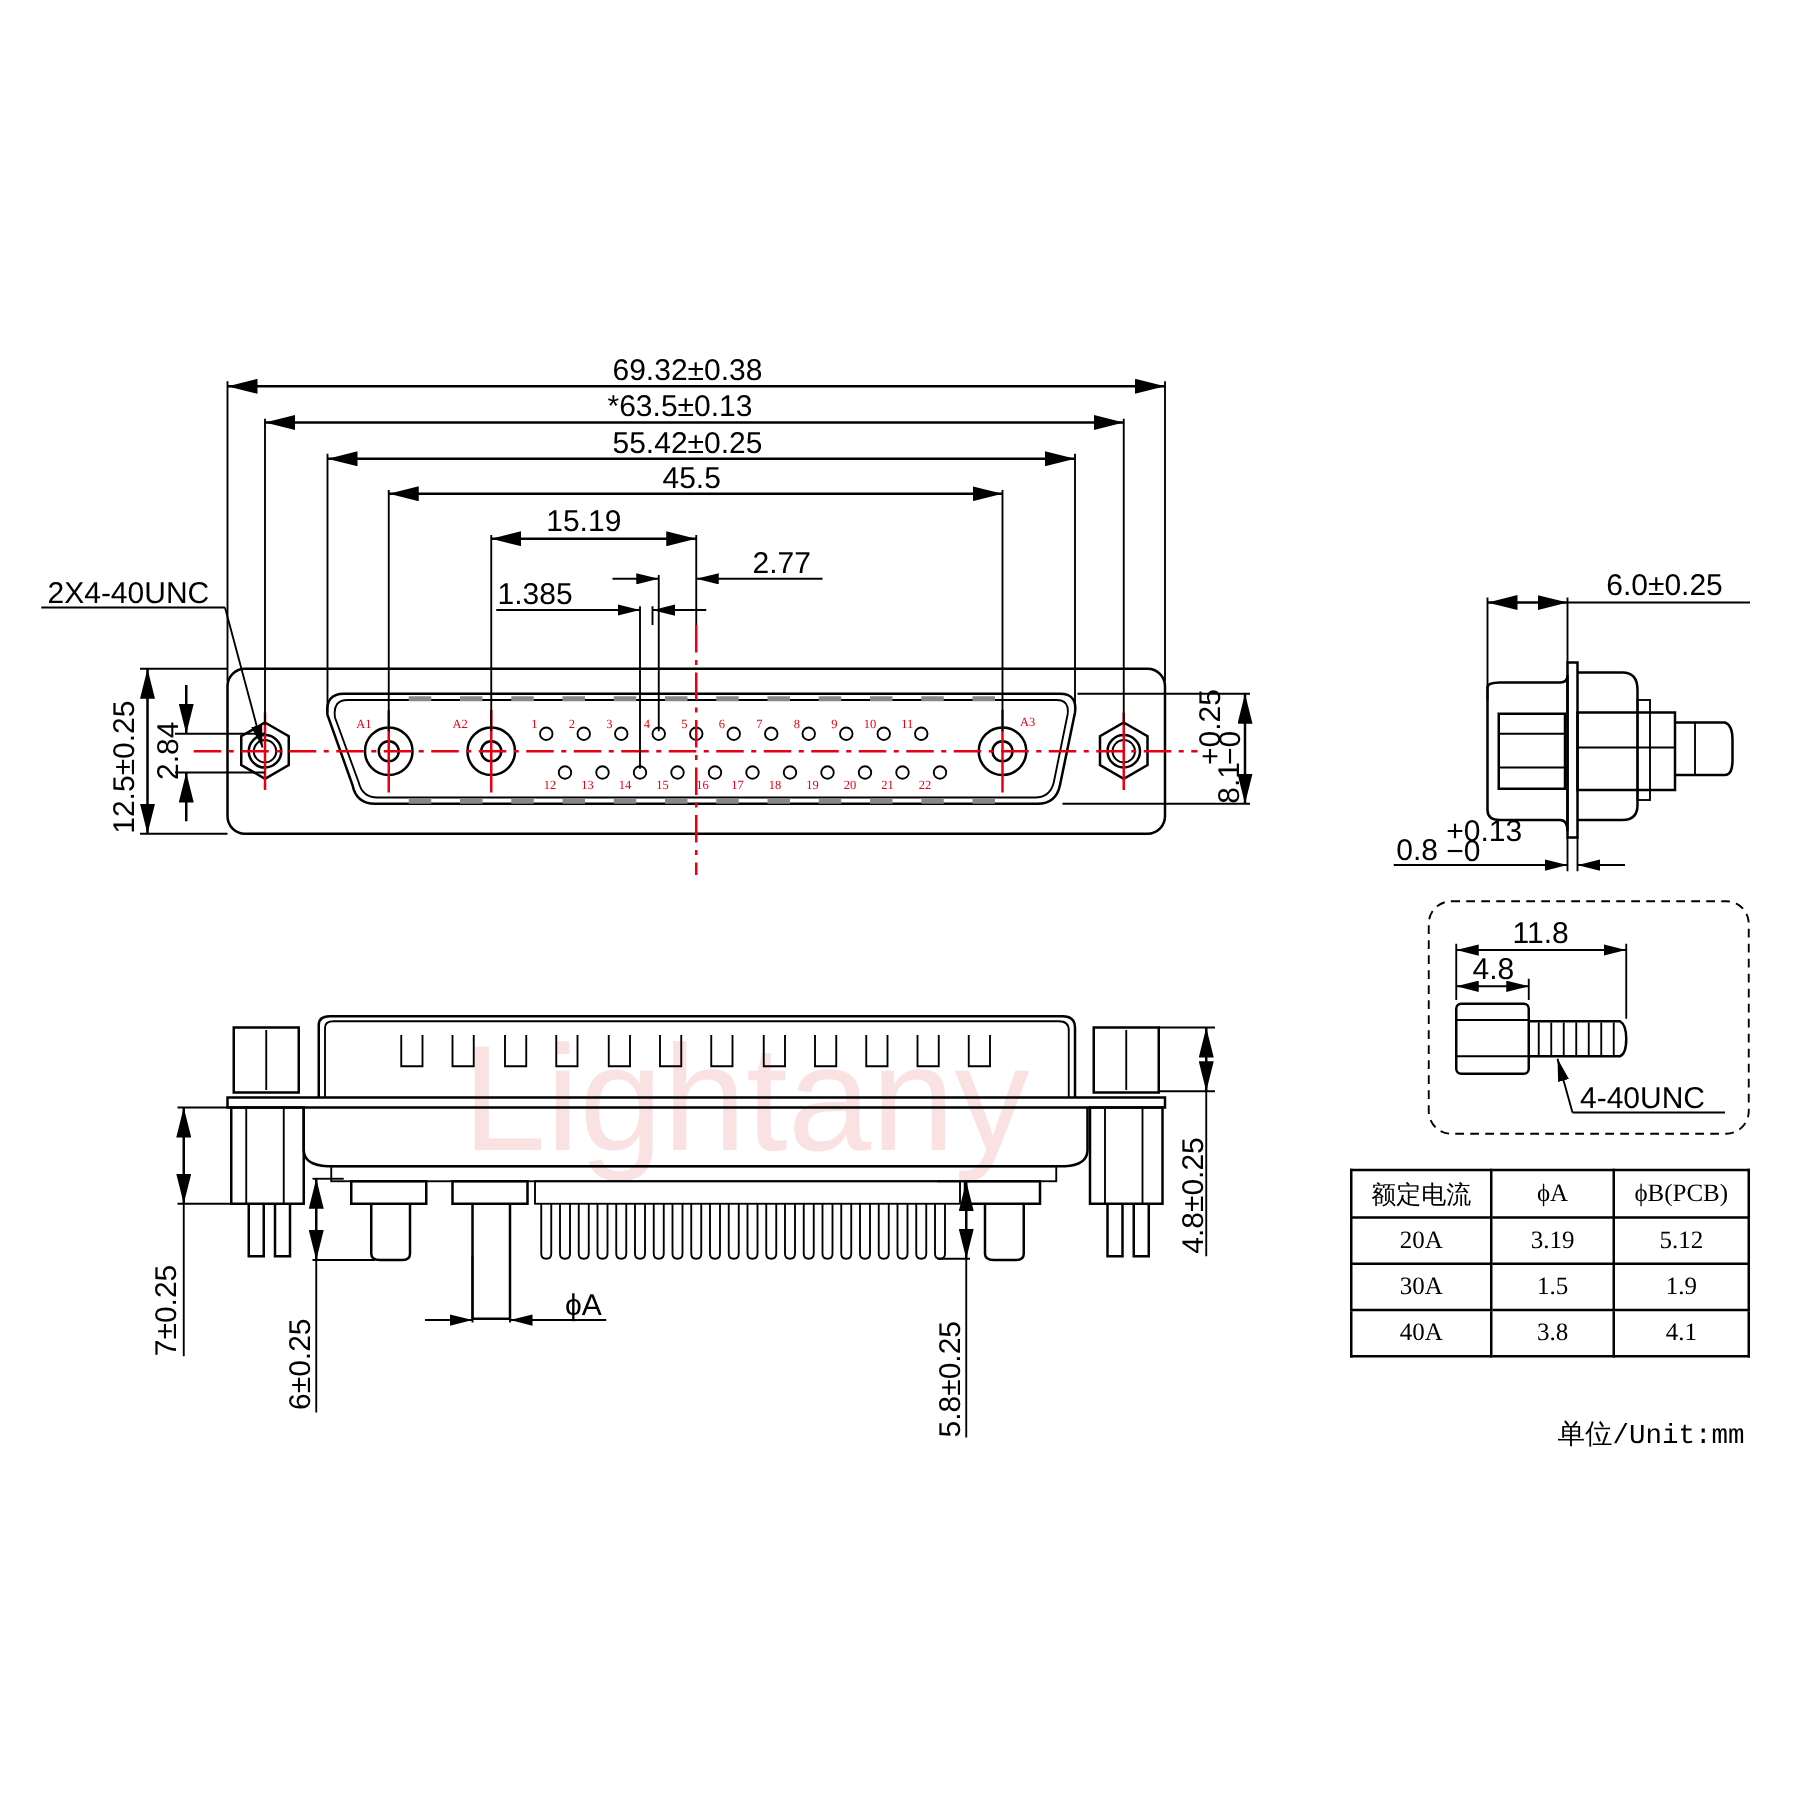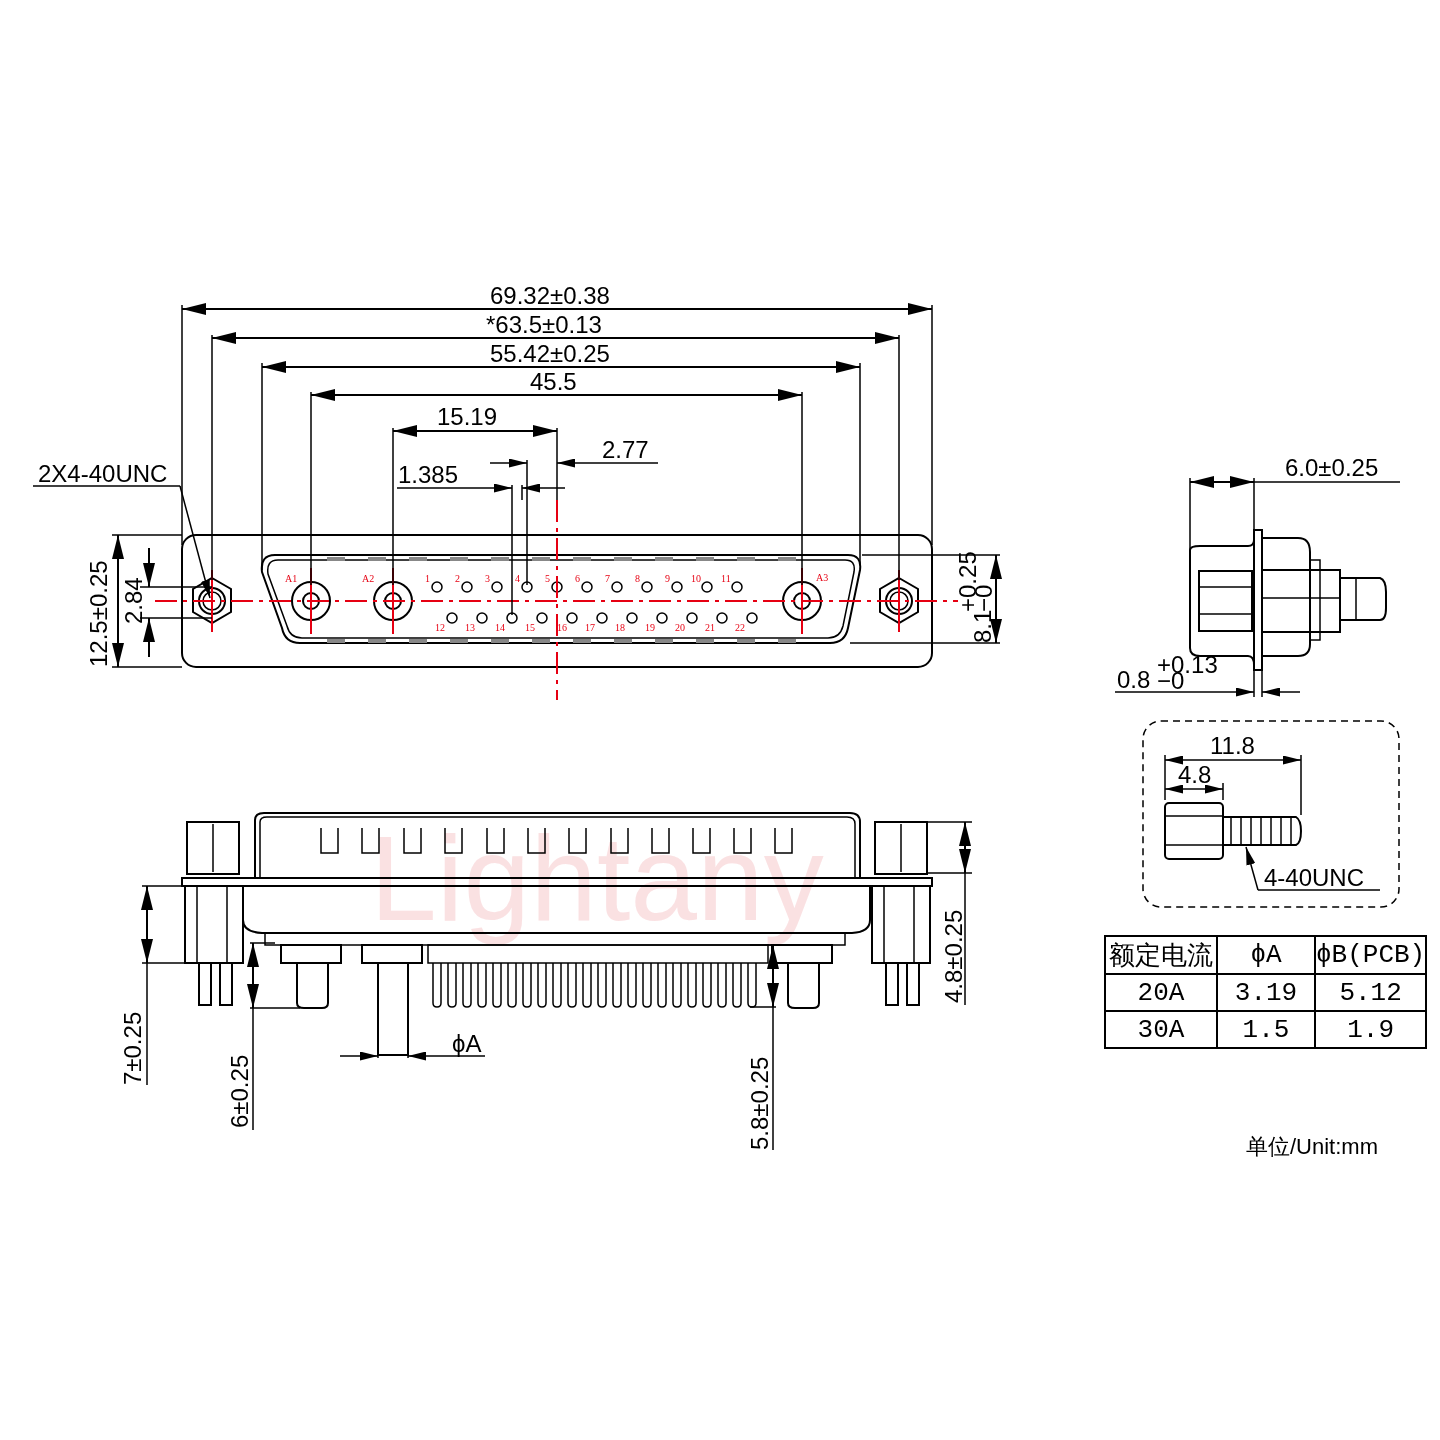--- a/index.html
+++ b/index.html
@@ -5,24 +5,24 @@
   html,body{margin:0;padding:0;background:#fff;}
   body{width:1440px;height:1440px;position:relative;overflow:hidden;font-family:"Liberation Sans","DejaVu Sans",sans-serif;}
   svg{position:absolute;left:0;top:0;}
   .ln{stroke:#000;stroke-width:2;fill:none;}
   .thin{stroke:#000;stroke-width:1.5;fill:none;}
   .red{stroke:#e60012;stroke-width:2;fill:none;}
   .reddash{stroke:#e60012;stroke-width:2;fill:none;stroke-dasharray:22 6 4 6;}
   .dim{font-family:"Liberation Sans","DejaVu Sans",sans-serif;font-size:24px;fill:#000;}
   .pin{font-family:"Liberation Serif","DejaVu Serif",serif;font-size:10px;fill:#e60012;}
   .wm{font-family:"Liberation Sans",sans-serif;font-size:120px;fill:#f7c9cc;opacity:0.55;}
-  table.spec{position:absolute;left:1080px;top:935px;border-collapse:collapse;font-family:Liberation Mono, monospace;font-size:26px;margin-left:24px;}
+  table.spec{position:absolute;left:1080px;top:935px;border-collapse:collapse;font-family:Liberation Serif, serif;font-size:20px;}
   table.spec td,table.spec th{border:2px solid #000;height:35px;text-align:center;font-weight:normal;padding:0;}
   table.spec th{height:36px;}
-  .unit{position:absolute;left:1246px;top:1132px;font-family:Liberation Sans, sans-serif;font-size:22px;}
+  .unit{position:absolute;left:1246px;top:1132px;font-family:Liberation Mono, monospace;font-size:22px;}
 </style>
 </head>
 <body>
 
 <svg width="1440" height="1440" viewBox="0 0 1440 1440">
   <defs>
     <marker id="arr" viewBox="0 0 12 6" refX="12" refY="3" markerWidth="12" markerHeight="6" orient="auto-start-reverse">
       <path d="M0,0 L12,3 L0,6 z" fill="#000"></path>
     </marker>
   </defs>
@@ -369,15 +369,20 @@
   <tr>
     <td>20A</td>
         <td>3.19</td>
         <td>5.12</td>
   </tr>
   <tr>
     <td>30A</td>
         <td>1.5</td>
         <td>1.9</td>
   </tr>
+  <tr>
+    <td>40A</td>
+        <td>3.8</td>
+        <td>4.1</td>
+  </tr>
 </tbody>
   </table>
 <div class="unit">单位/Unit:mm</div>
 
 </body></html>

